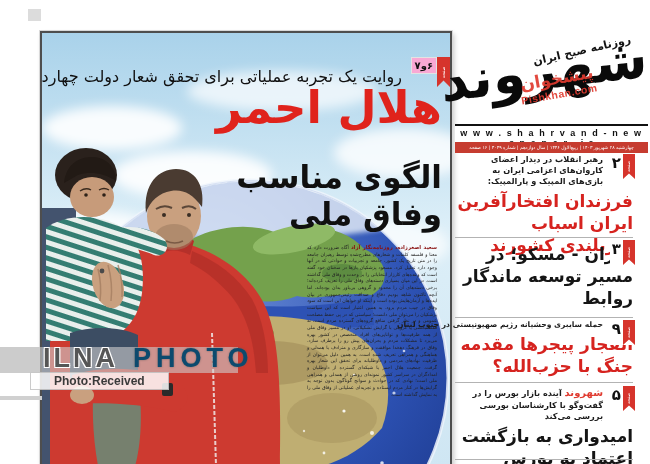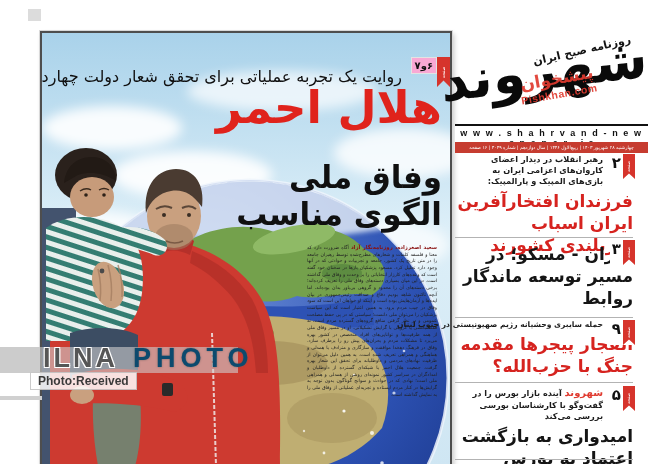--- a/index.html
+++ b/index.html
@@ -35,21 +35,21 @@
   
   .wm-band{position:absolute;left:0;top:347px;width:238px;height:26px;background:rgba(206,206,206,.6);z-index:8;}
   .wm-band-left{position:absolute;left:0;top:347px;width:40px;height:26px;background:#cccccc;z-index:8;}
   .wm-ilna{position:absolute;left:43px;top:343px;font-family:"Liberation Sans",sans-serif;font-weight:bold;
            font-size:27px;color:#565656;letter-spacing:3px;z-index:9;
            text-shadow:1px 1px 0 #fff,-1px -1px 0 #fff,1px -1px 0 #fff,-1px 1px 0 #fff;}
   .wm-photo{position:absolute;left:133px;top:343px;font-family:"Liberation Sans",sans-serif;font-weight:bold;
             font-size:27px;color:#0c4a6e;letter-spacing:5px;z-index:9;
             text-shadow:0 0 2px rgba(90,90,90,.8);}
   .wm-credit{position:absolute;left:30px;top:372px;background:rgba(255,255,255,.85);
-             border:1px solid rgba(140,140,140,.45);padding:1px 7px;font-family:"Liberation Sans",sans-serif;
+             border:1px solid rgba(140,140,140,.45);padding:1px 23px;font-family:"Liberation Sans",sans-serif;
              font-weight:bold;font-size:12px;color:#3a3a3a;z-index:9;}
   .wm-line{position:absolute;left:0;top:396px;width:42px;height:4px;background:#d0d0d0;z-index:8;}
 
   
   .rcol{position:absolute;left:455px;top:0;width:193px;height:464px;}
   .tagline{position:absolute;right:16px;top:44px;font-size:11px;font-weight:bold;color:#131313;
            transform:rotate(-13deg);white-space:nowrap;}
   .logo{position:absolute;right:0;top:38px;width:100%;text-align:center;font-size:54px;font-weight:bold;
         color:#0a0a0a;letter-spacing:-3px;transform:rotate(-7deg) skewX(-4deg);line-height:1.2;}
   .pishkhan{position:absolute;right:52px;top:68px;transform:rotate(-10deg);text-align:center;
@@ -192,22 +192,22 @@
     <div class="lead-badge">
       <span class="lead-num fa">۶و۷</span>
       <span class="ribbon">
           <span class="fa">صفحه</span>
         </span>
     </div>
 
     <div class="lead-kicker fa">روایت یک تجربه عملیاتی برای تحقق شعار دولت چهاردهم</div>
     <div class="lead-headline fa">هلال احمر</div>
     <div class="lead-sub fa">
+      <div>الگوی مناسب</div>
       <div>وفاق ملی</div>
-      <div>الگوی مناسب</div>
     </div>
 
     <div class="lead-body fa">
       <span class="lead-byline">سعید اصغرزاده، روزنامه‌نگار آزاد</span>
       <span>آگاه ضرورت دارد که معنا و فلسفه کلمات و شعارهای مطرح‌شده توسط رهبران جامعه را در متن تاریخ یک کشور، جامعه و تجربیات و حوادثی که در آنها وجود دارد تحلیل کرد. مسعود پزشکیان بارها در سخنان خود گفته است که وعده‌های کارزار انتخاباتی را بر وحدت و وفاق ملی گذاشته است. در این میان بسیاری دسته‌های وفاق ملی را تعریف کرده‌اند؛ برخی دسته‌های آن را محدود و گروهی بی‌باور بدان بوده‌اند، اما آنچه تاکنون شاهد بودیم دفاع و صداقت رئیس‌جمهوری در بیان ایده‌ها و آرمان‌هایش بوده است و اینکه او خواهان این است که سود وفاق در جیب مردم برود. به همین اعتبار است که این سیاست پزشکیان را می‌توان ملی دانست؛ سیاستی که در پی حفظ مصلحت عمومی و در نظر گرفتن منافع گروه‌های گسترده مردم است، نه فقط بخشی یا گروهی با گرایش تشکیلاتی. او در مسیر وفاق ملی از همه ظرفیت‌ها و توانایی‌های افراد متخصص در کشور بهره می‌برد تا مشکلات مردم و بحران‌های پیش رو را برطرف سازد. وفاق در فرهنگ دهخدا موافقت و سازگاری و مترادف با همدلی و هماهنگی و همراهی تعریف شده است. به همین دلیل می‌توان از ظرفیت نهادهای مردمی و داوطلبانه برای تحقق این شعار بهره گرفت. جمعیت هلال احمر با شبکه‌ای گسترده از داوطلبان و امدادگران در سراسر کشور نمونه‌ای روشن از همدلی و همراهی ملی است؛ نهادی که در حوادث و سوانح گوناگون بدون توجه به گرایش‌ها در کنار مردم ایستاده و تجربه‌ای عملیاتی از وفاق ملی را به نمایش گذاشته است.</span>
     </div>
   </div>
 
   <div class="wm-band"></div>
   <div class="wm-band-left"></div>

